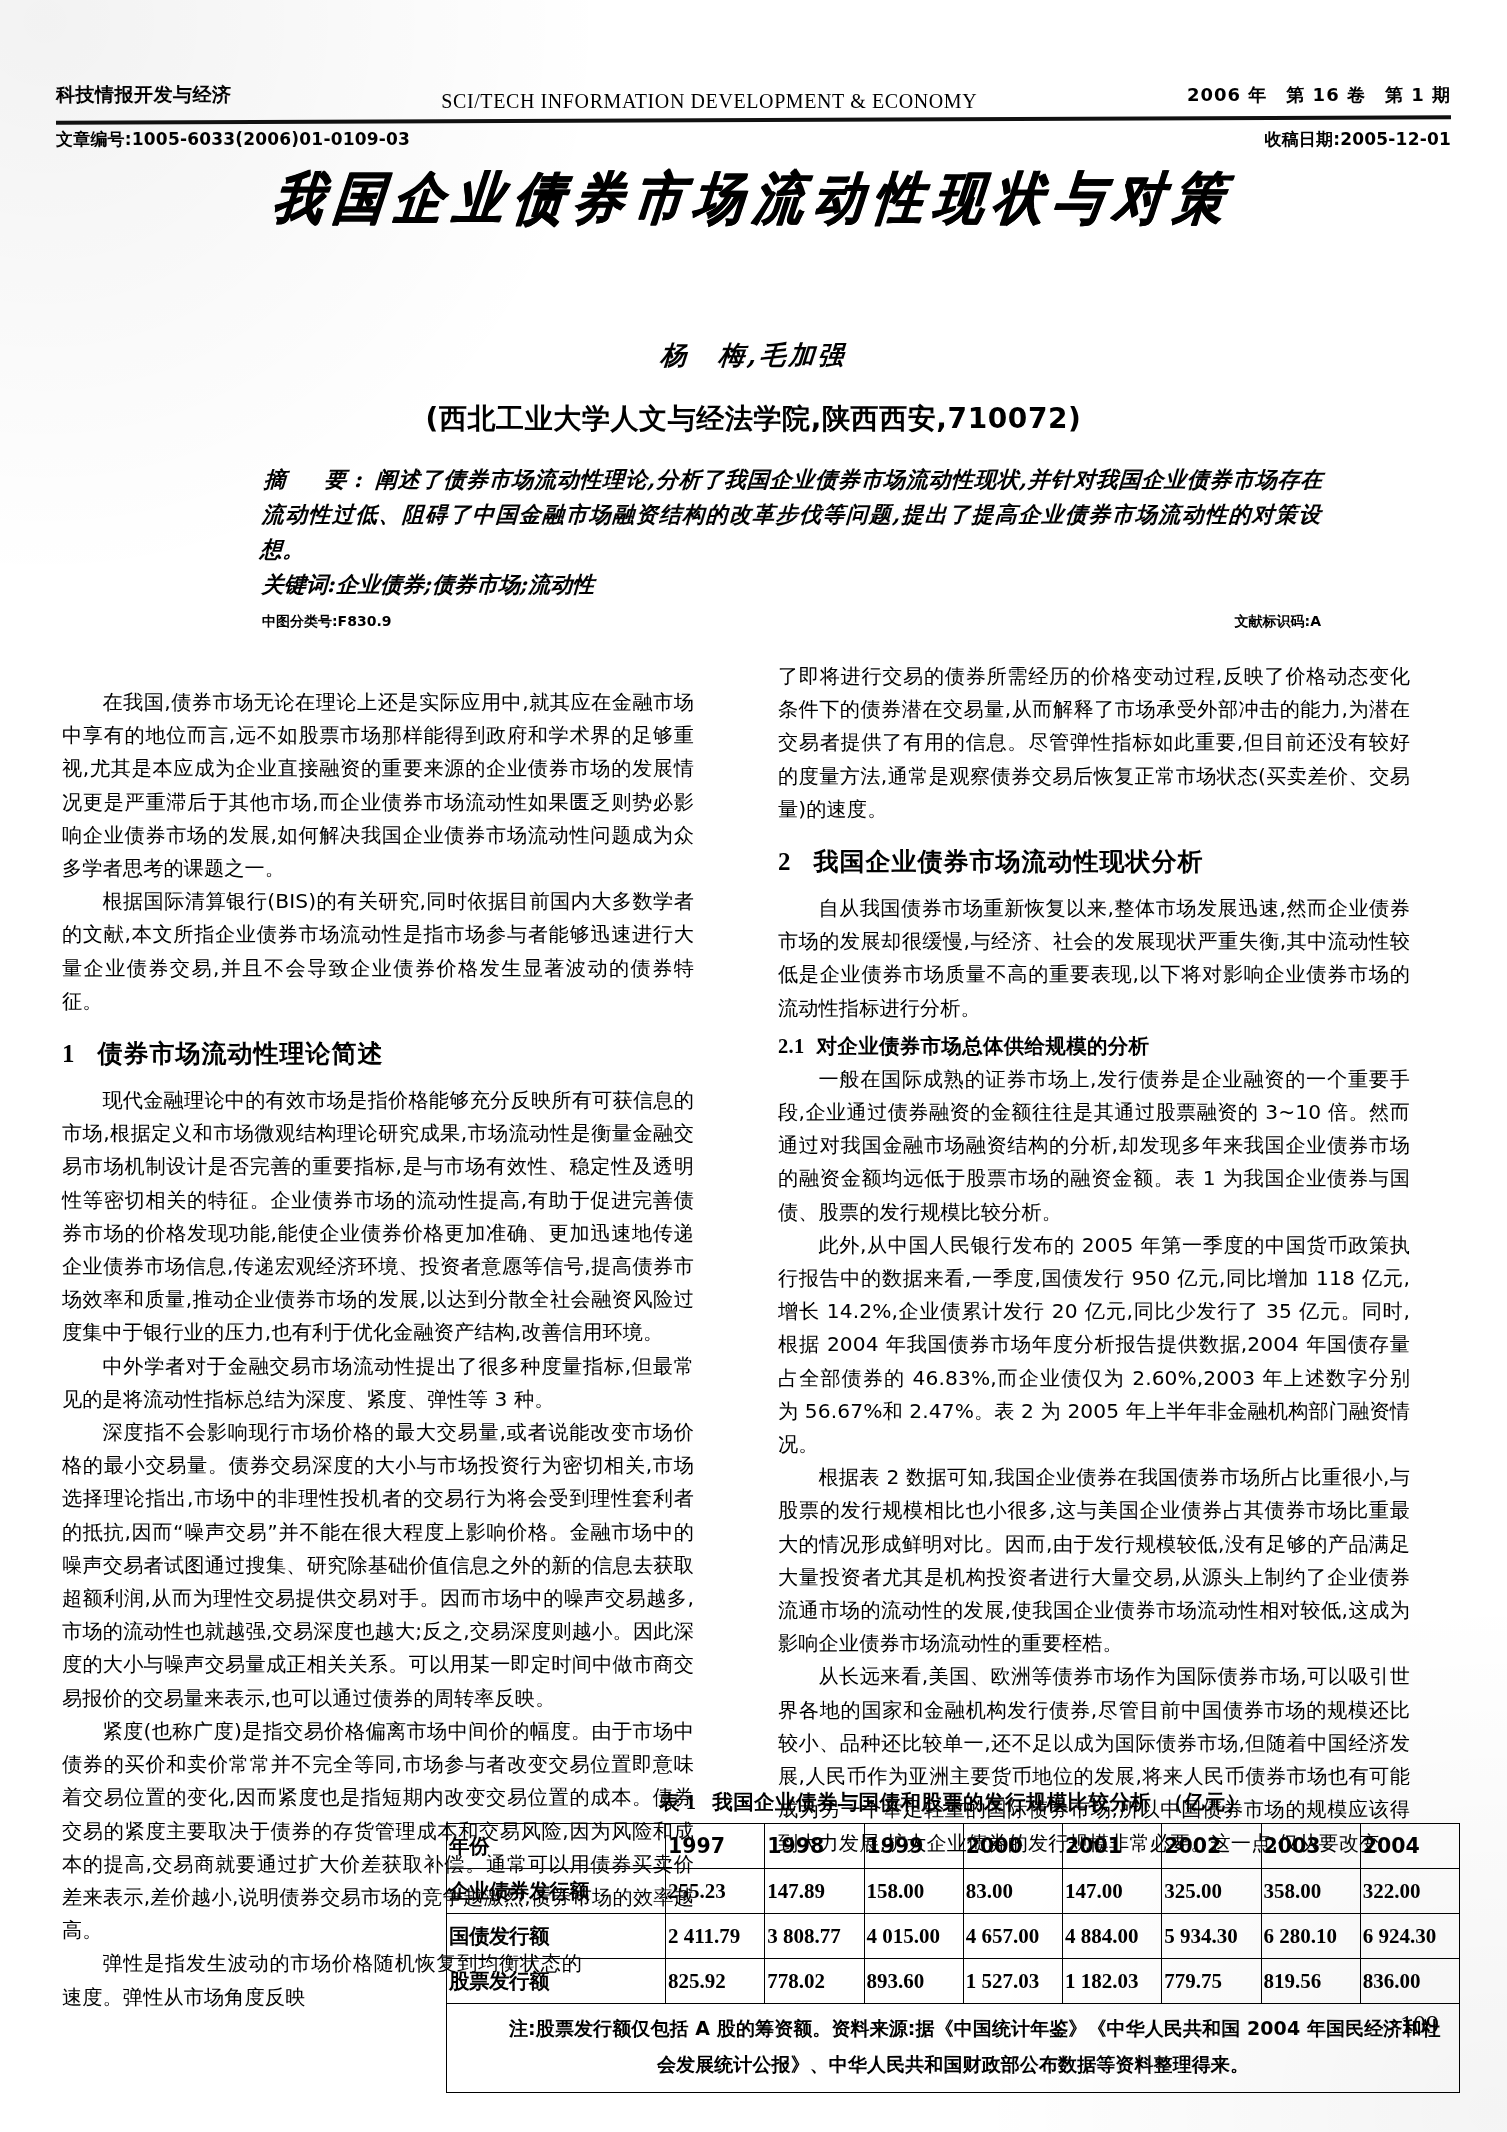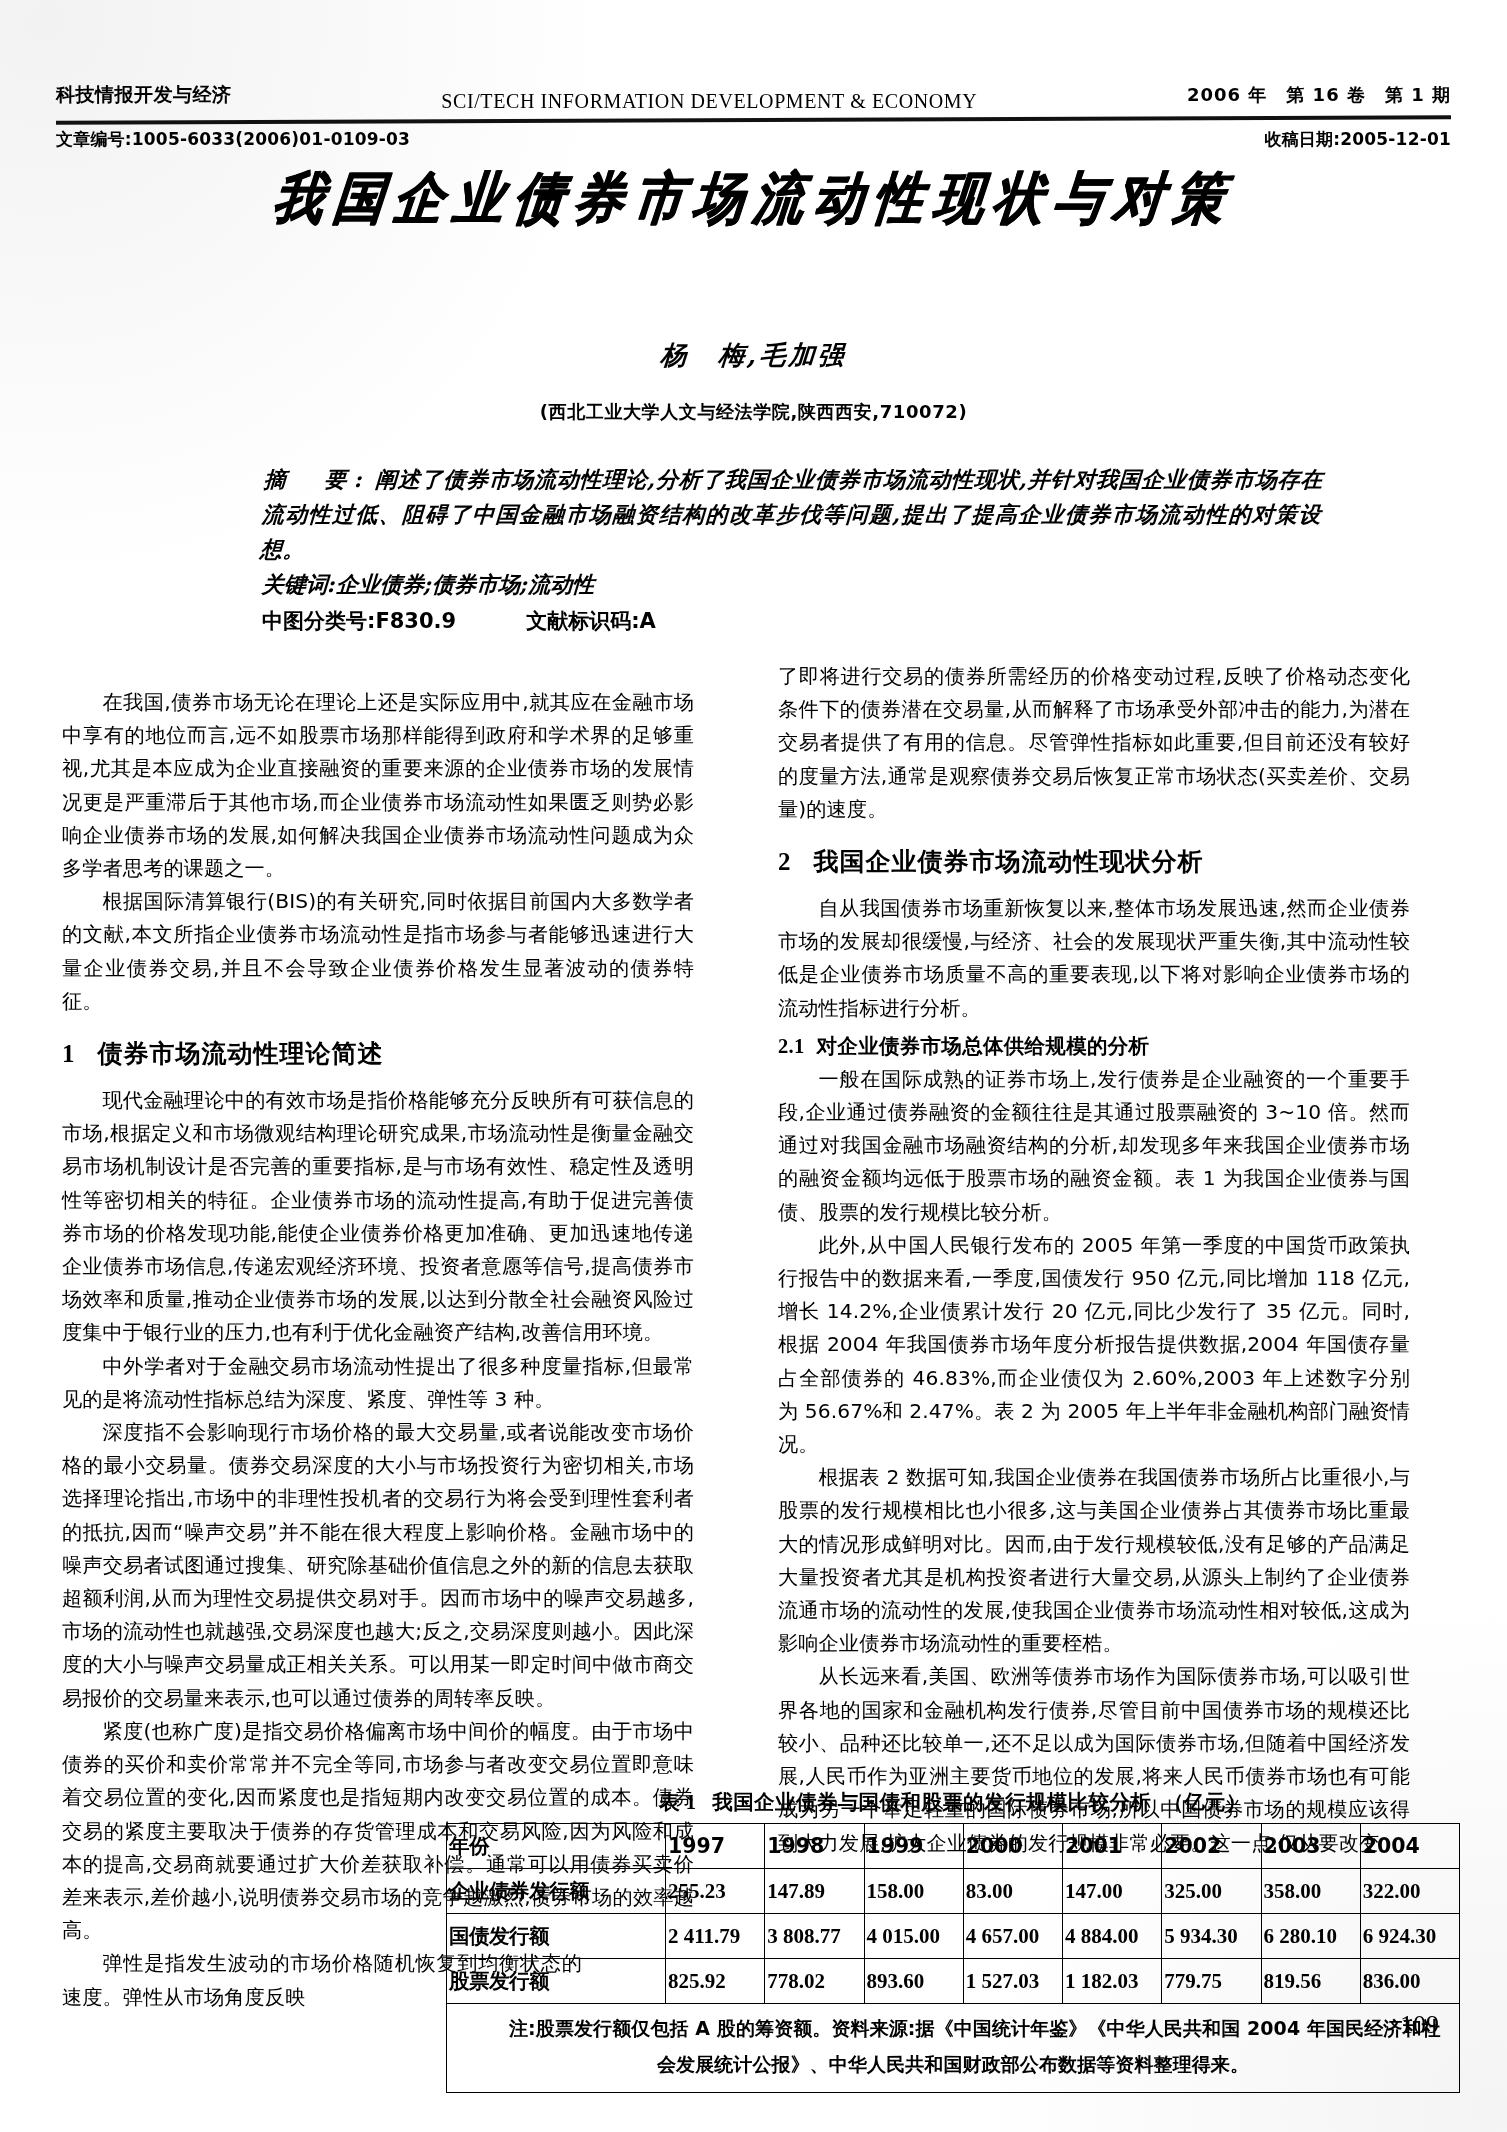--- a/index.html
+++ b/index.html
@@ -89,21 +89,21 @@
     font-family:"DejaVu Serif",serif;
     font-weight:700;font-style:italic;
     font-size:26px;letter-spacing:3px;
     transform:skewX(-4deg);
   }
   .affil{
     position:absolute;left:0;right:0;top:400px;
     text-align:center;
     font-family:"DejaVu Sans",sans-serif;
     font-weight:700;
-    font-size:18px;letter-spacing:.6px;
+    font-size:28px;letter-spacing:.6px;
   }
 
   
   .abswrap{
     position:absolute;
     left:262px; right:186px; top:462px;
   }
   .absline{
     font-family:"DejaVu Serif",serif;
     font-weight:700;font-style:italic;
@@ -114,22 +114,22 @@
     text-align:justify;
   }
   .absline .lead{margin-right:4px;letter-spacing:8px;}
   .kw{
     font-family:"DejaVu Serif",serif;font-weight:700;font-style:italic;
     font-size:22px;line-height:35px;transform:skewX(-3deg);
   }
   .clsrow{
     margin-top:2px;
     font-family:"DejaVu Sans",sans-serif;font-weight:700;
-    font-size:21px;line-height:34px;
-    display:flex;gap:70px;
+    font-size:14px;line-height:34px;
+    display:flex;gap:70px;justify-content:space-between;
   }
 
   
   .col{
     position:absolute;
     top:660px;
     width:632px;
     font-family:"DejaVu Sans","Liberation Sans",sans-serif;
     font-size:20.2px;
     line-height:33.2px;

